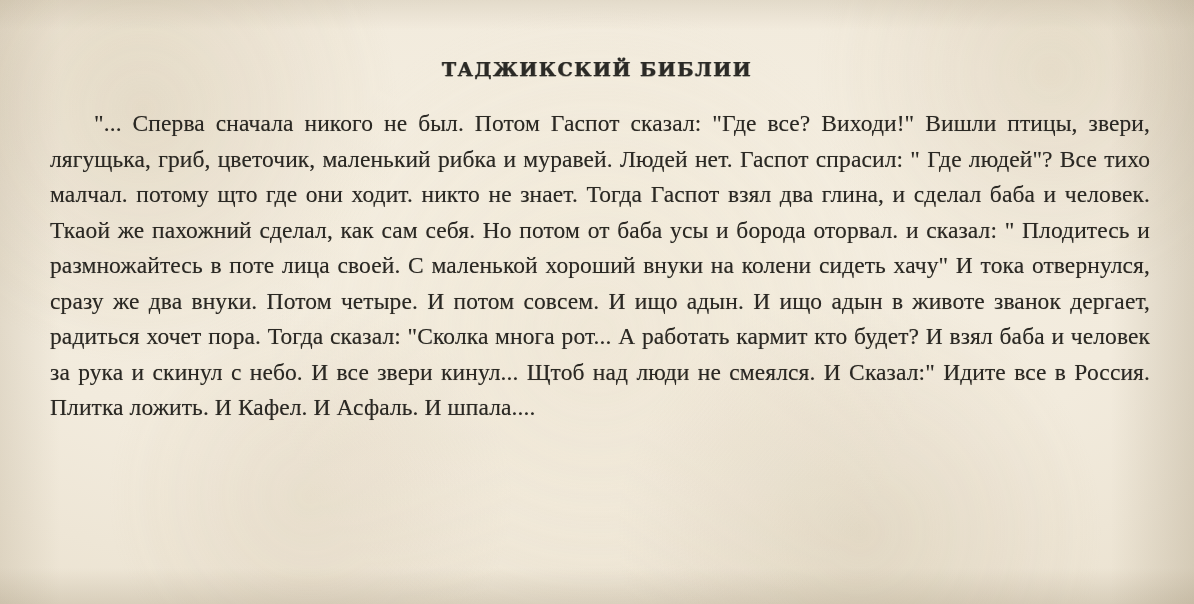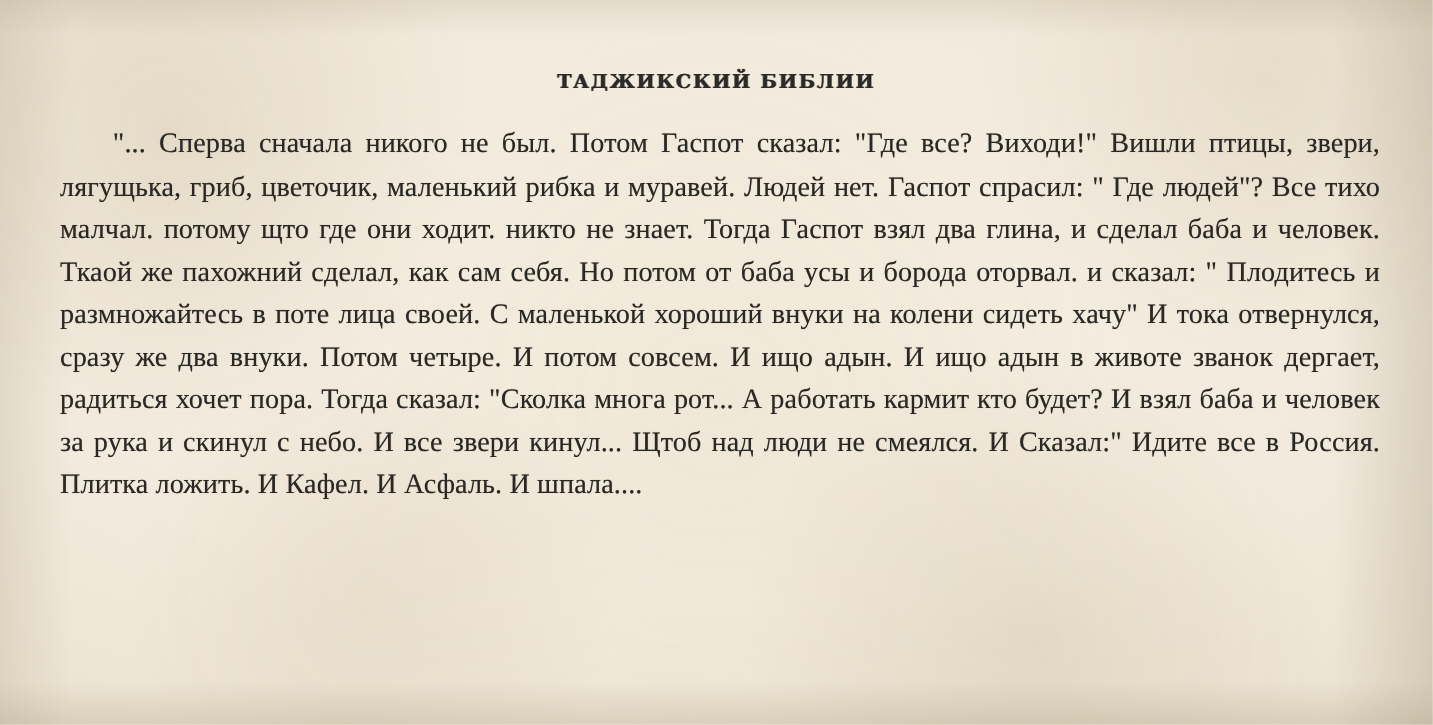--- a/index.html
+++ b/index.html
@@ -59,21 +59,21 @@
   .content {
     position: relative;
     z-index: 2;
     padding: 40px 36px 0 36px;
   }
 
   .doc-title {
     text-align: center;
     font-family: "DejaVu Serif", serif;
     font-weight: 700;
-    font-size: 16px;
+    font-size: 19px;
     letter-spacing: 1.5px;
     color: #2b2a26;
     margin: 18px 0 26px 0;
     text-transform: uppercase;
     text-shadow:
       0.6px 0 0 rgba(43,42,38,.55),
       -0.6px 0 0 rgba(43,42,38,.40),
       0 0.6px 0 rgba(43,42,38,.35);
     filter: blur(.15px);
   }

